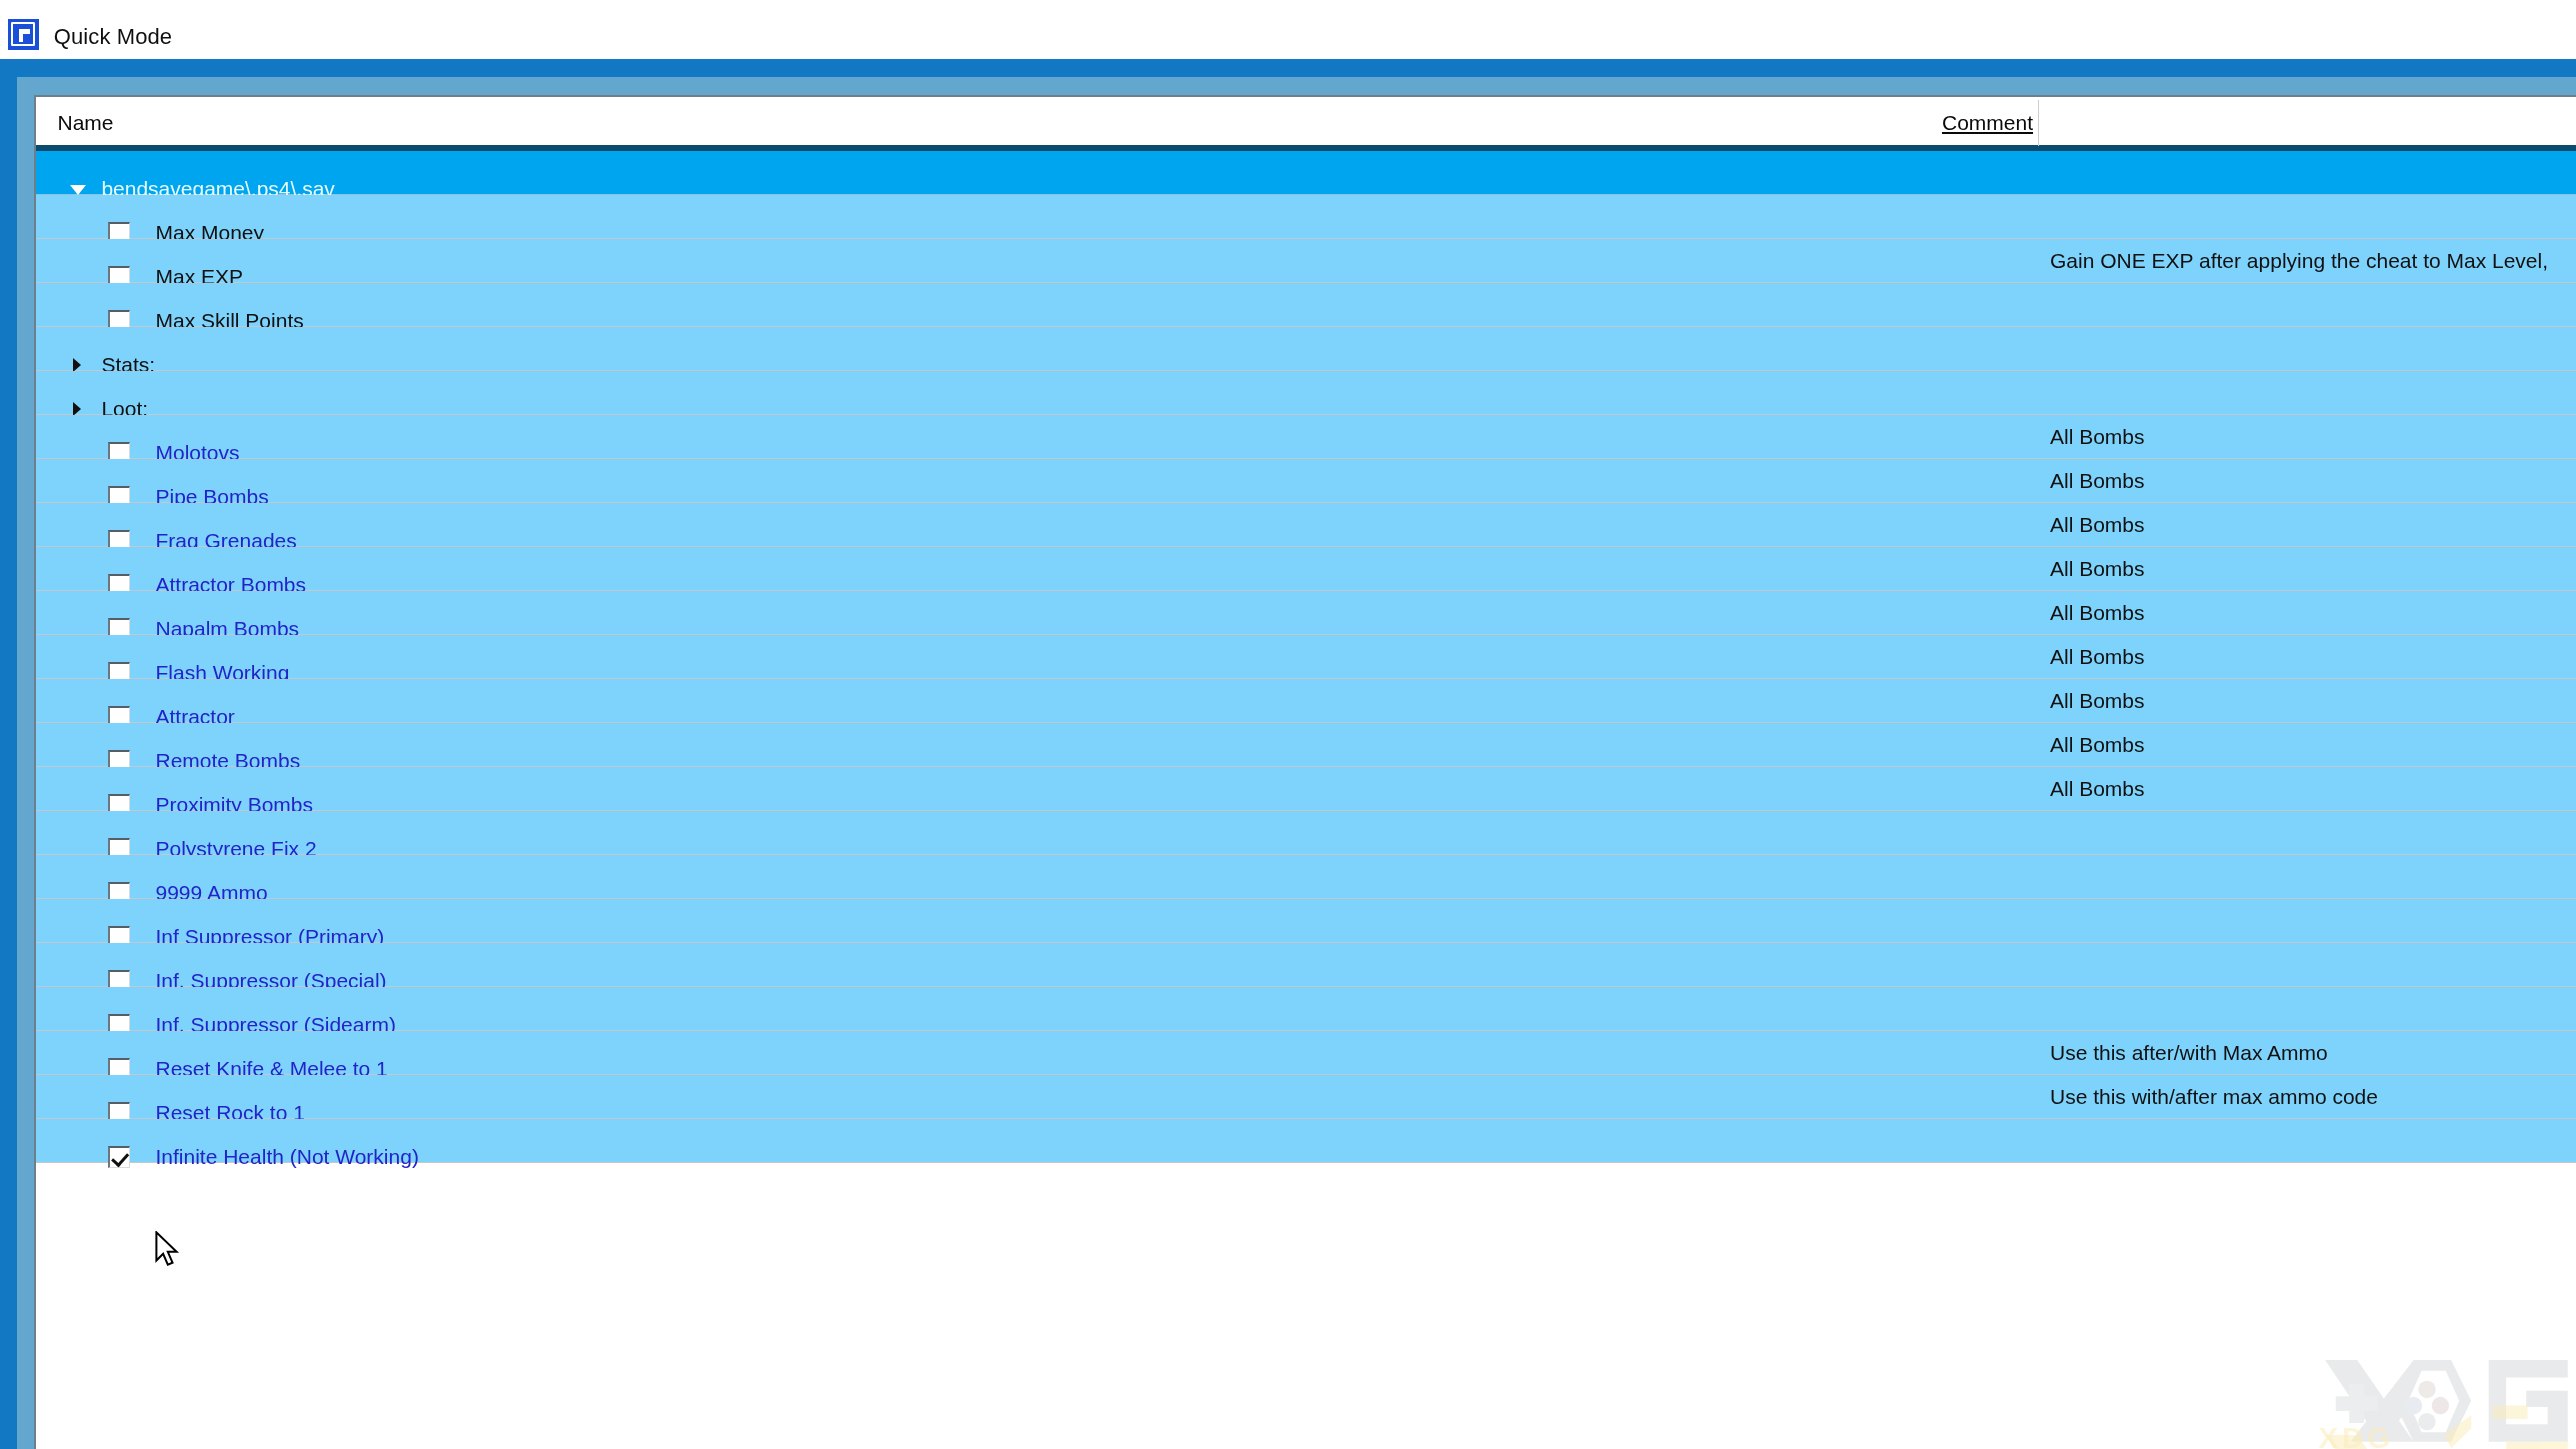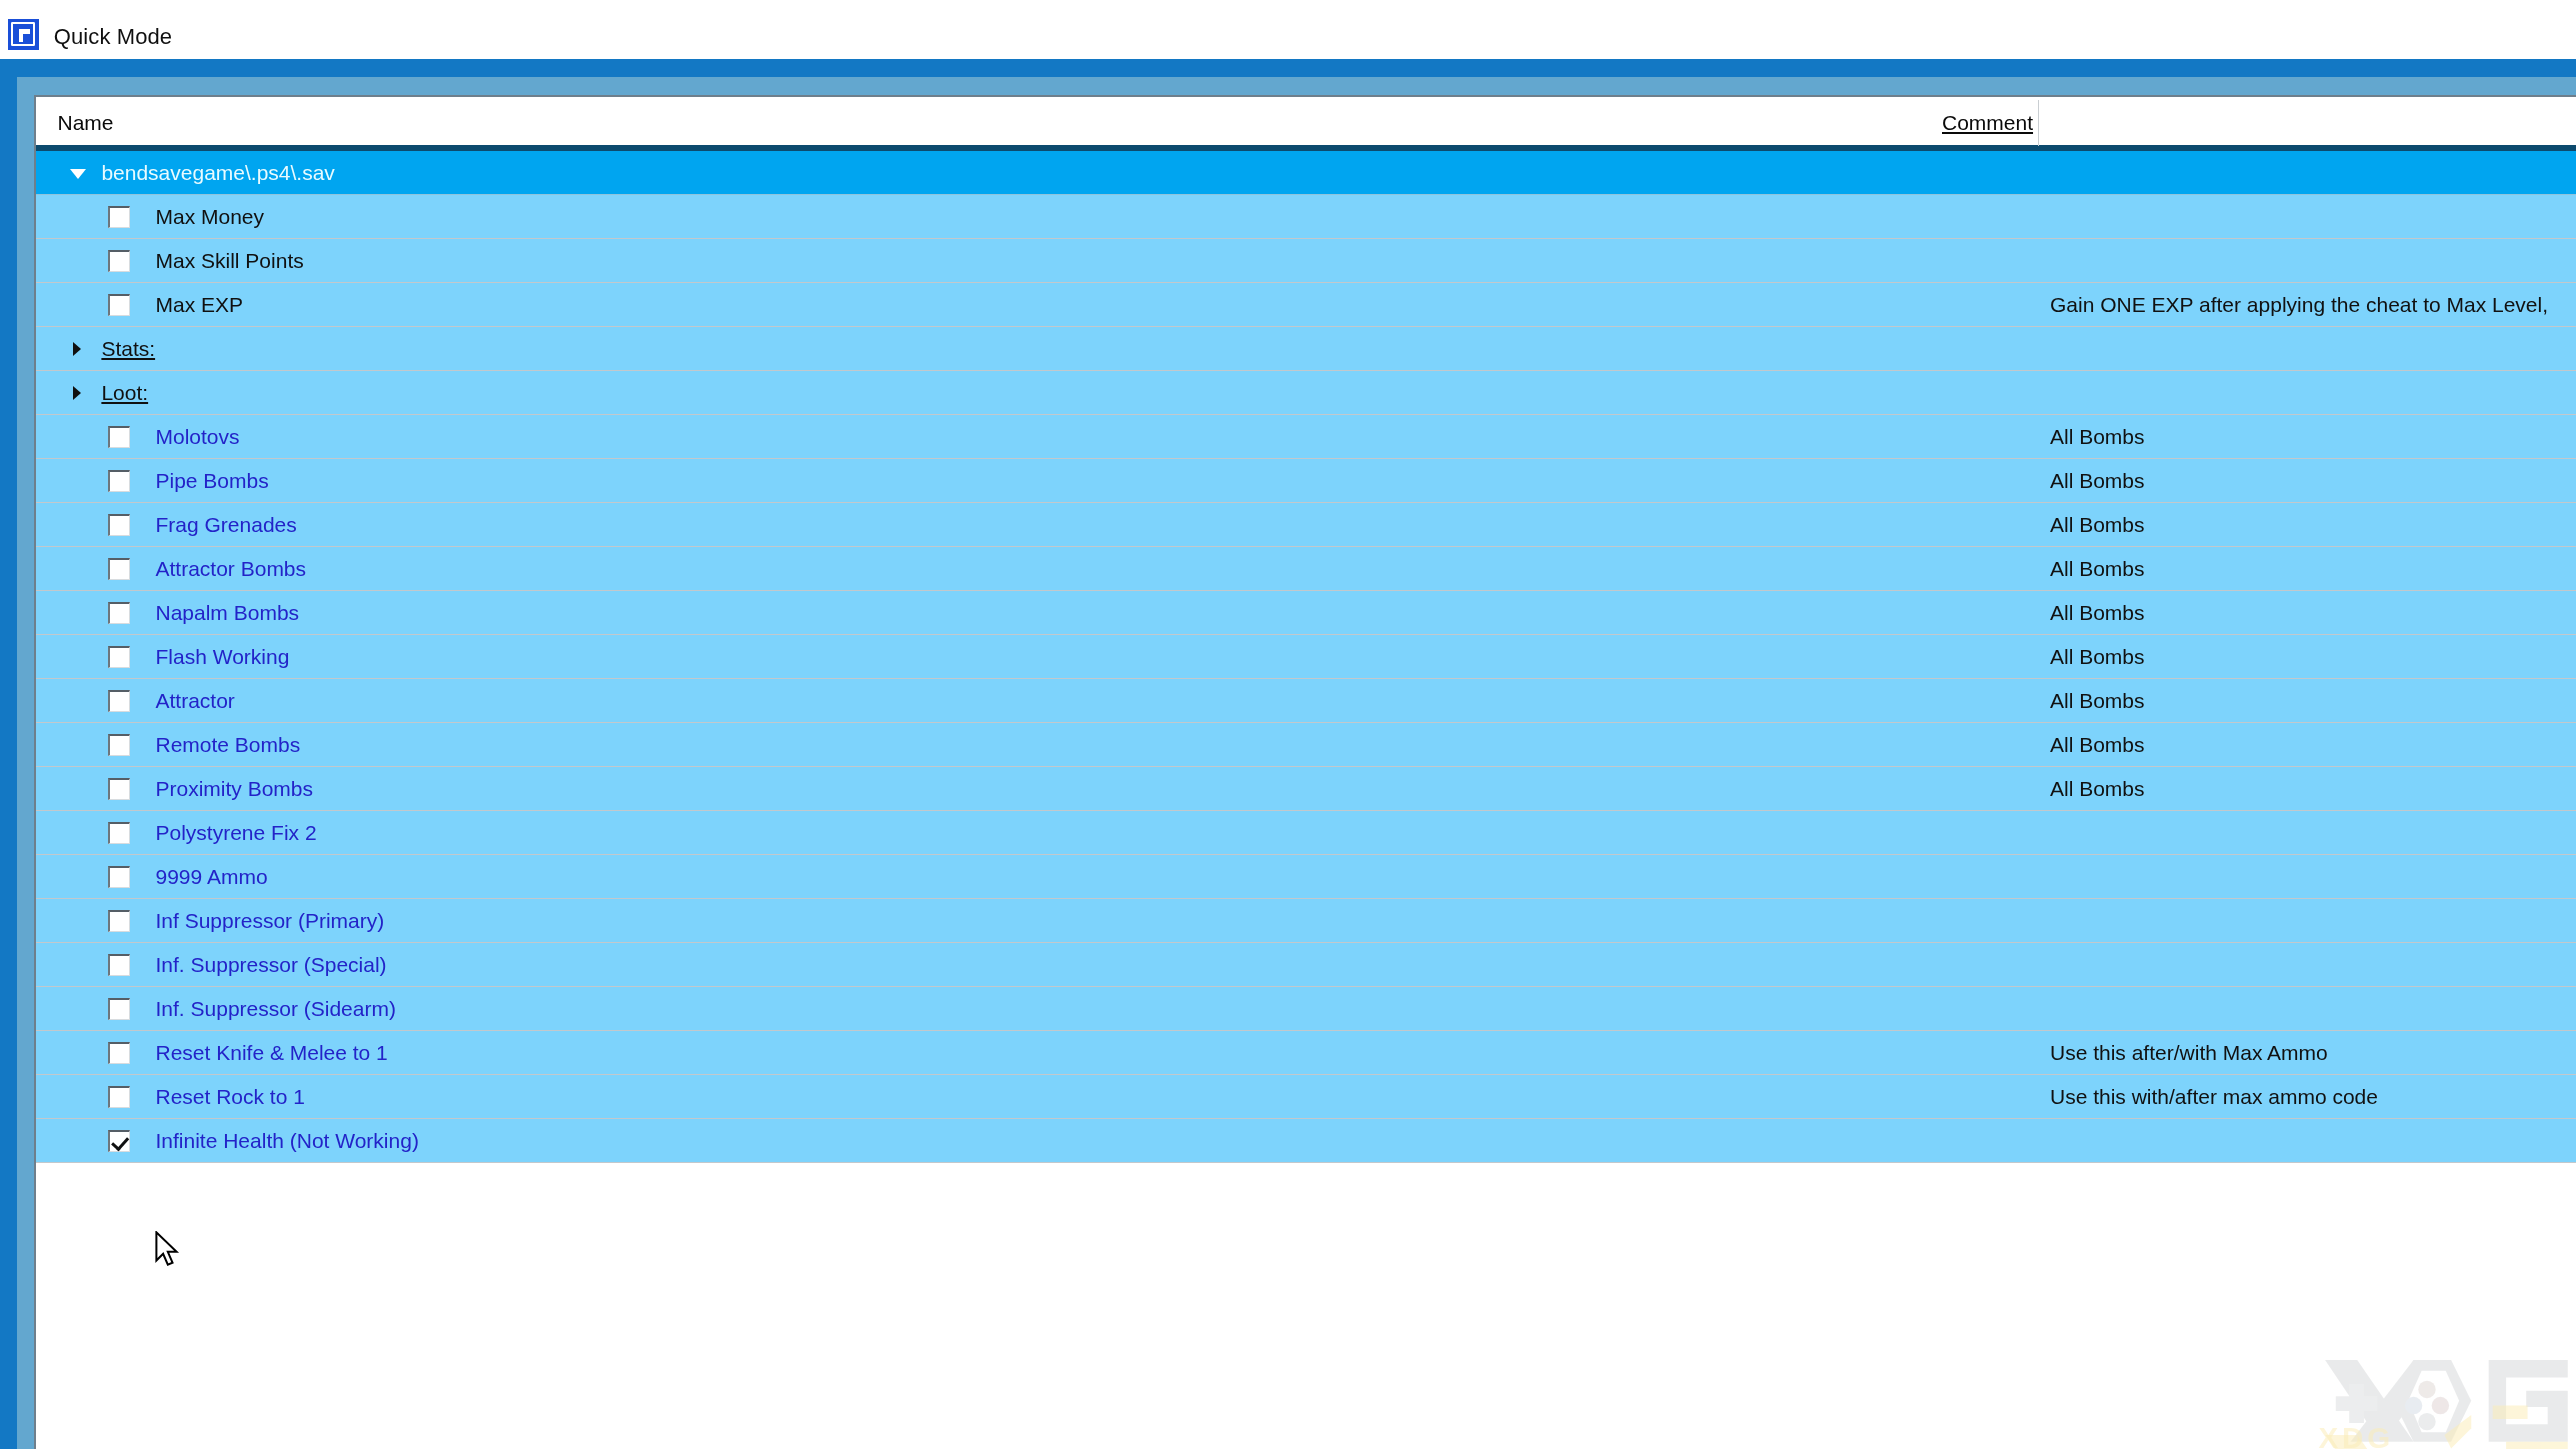--- a/index.html
+++ b/index.html
@@ -148,21 +148,21 @@
     background: #7dd3fc;
     display: block;
   }
   .row.selected {
     background: #00a5f0;
     border-bottom: 1.3px solid #8fc3dc;
   }
 
   .row .cell-name {
     position: absolute;
-    left: 0; top: 0;
+    left: 0; top: 16px;
     height: 43px;
     width: 2002px;
     display: flex;
     align-items: center;
     box-sizing: border-box;
   }
   .row .cell-comment {
     position: absolute;
     left: 2002px;
     top: 0;
@@ -314,30 +314,30 @@
         <div class="row">
           <div class="cell-name">
             <span class="cbx"></span>
             <span class="row-label">Max Money</span>
           </div>
           <div class="cell-comment"></div>
         </div>
         <div class="row">
           <div class="cell-name">
             <span class="cbx"></span>
+            <span class="row-label">Max EXP</span>
+          </div>
+          <div class="cell-comment">Gain ONE EXP after applying the cheat to Max Level,</div>
+        </div>
+        <div class="row">
+          <div class="cell-name">
+            <span class="cbx"></span>
             <span class="row-label">Max Skill Points</span>
           </div>
           <div class="cell-comment"></div>
-        </div>
-        <div class="row">
-          <div class="cell-name">
-            <span class="cbx"></span>
-            <span class="row-label">Max EXP</span>
-          </div>
-          <div class="cell-comment">Gain ONE EXP after applying the cheat to Max Level,</div>
         </div>
         <div class="row">
           <div class="cell-name group-cell">
             <span class="expander closed"></span>
             <span class="row-label group">Stats:</span>
           </div>
           <div class="cell-comment"></div>
         </div>
         <div class="row">
           <div class="cell-name group-cell">

